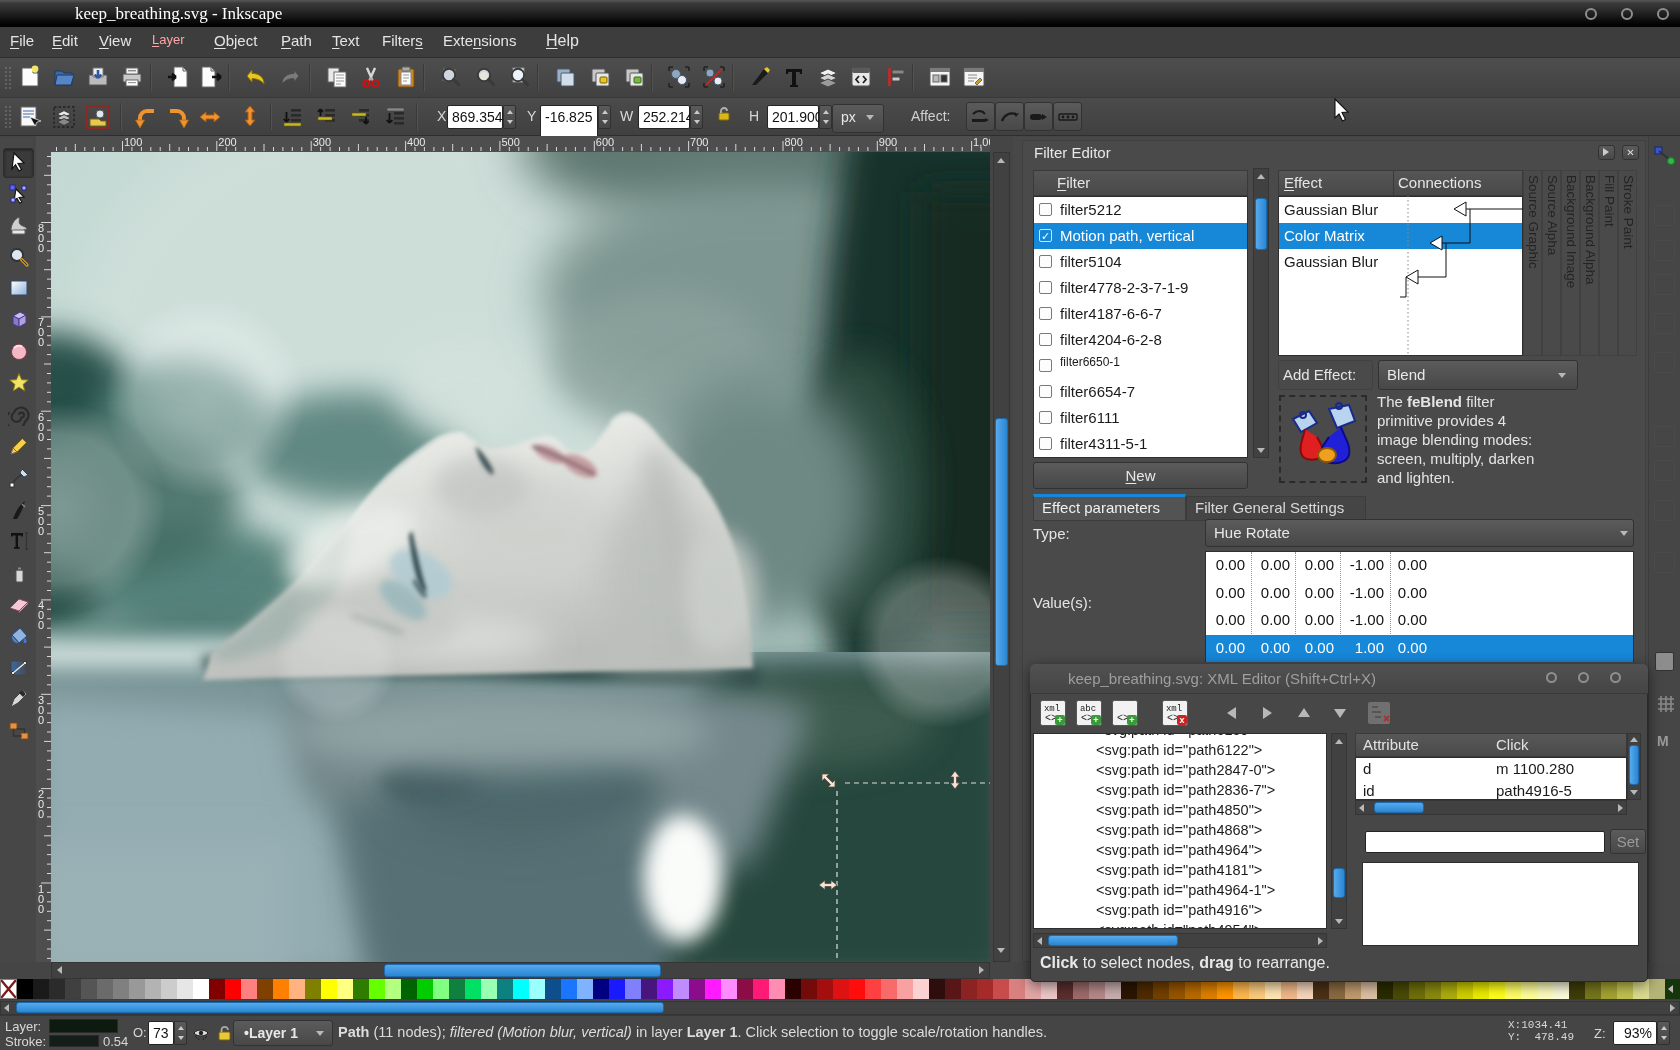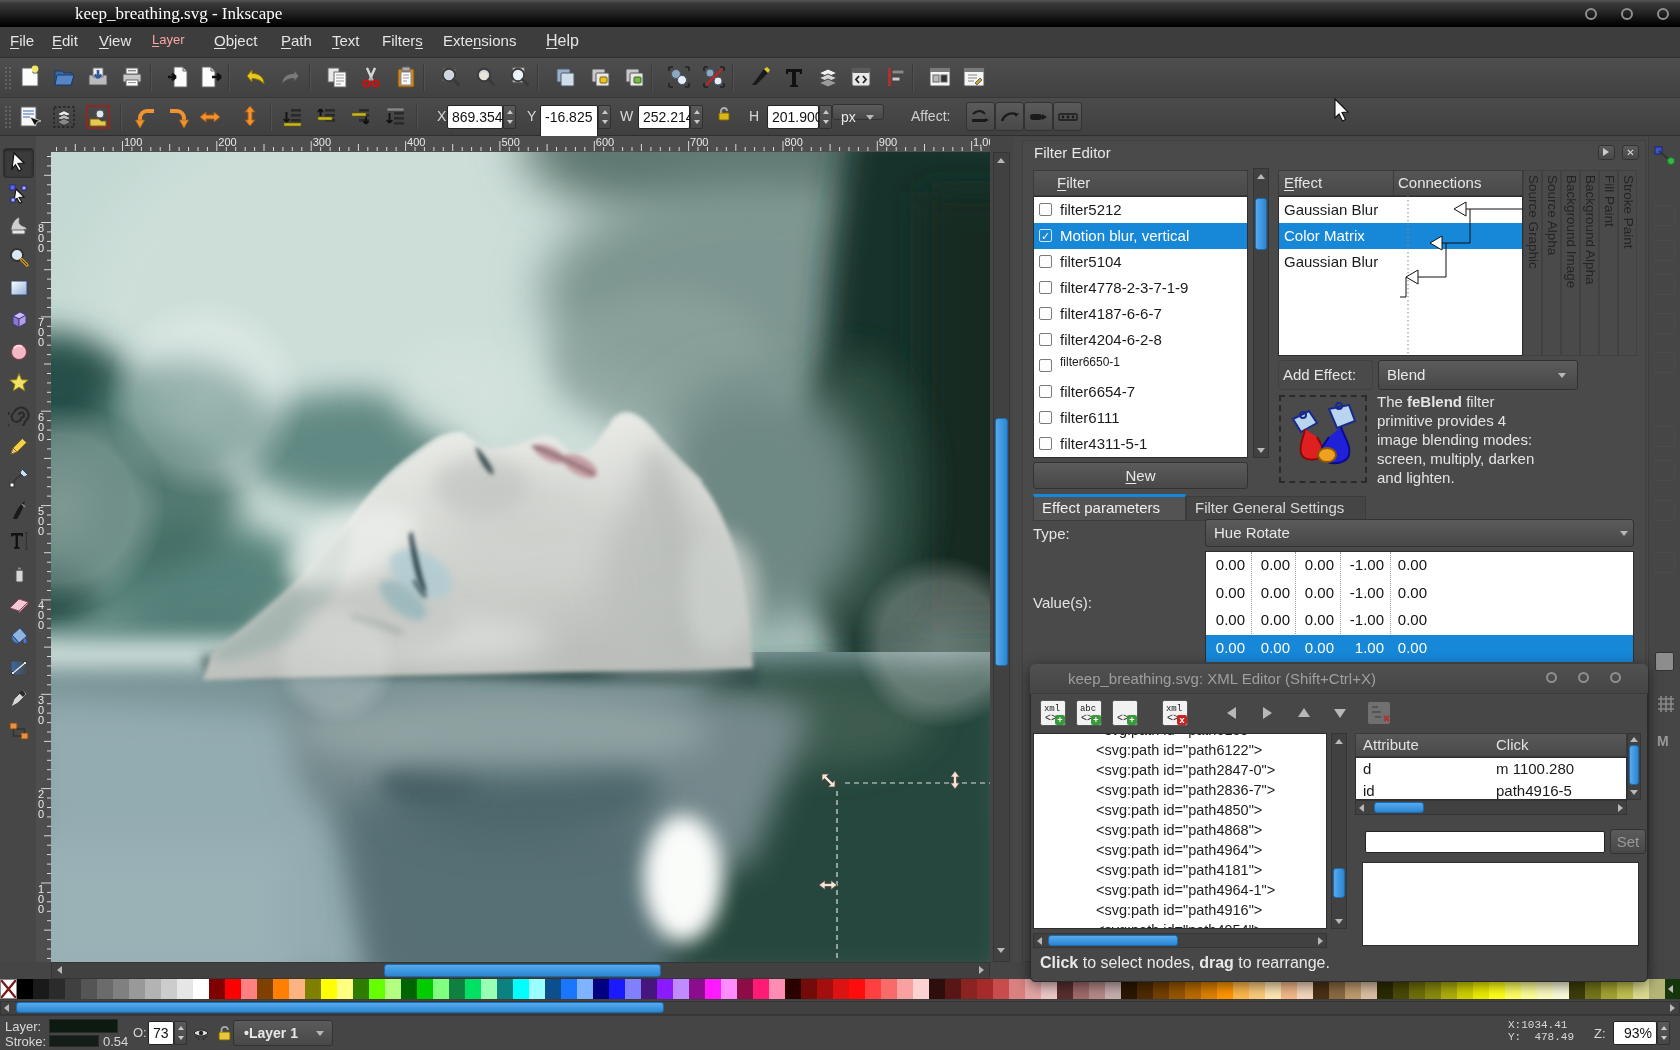--- a/index.html
+++ b/index.html
@@ -253,21 +253,21 @@
     <div class="ab" style="left:620px;top:10px;font-size:14px;color:#d8d8d8">W</div>
     <div class="inp" style="left:638px;top:7px;width:52px;height:24px;line-height:22px">252.214</div>
     <div class="spin" style="left:690px;top:7px;height:24px"></div>
     <div class="ab" style="left:749px;top:10px;font-size:14px;color:#d8d8d8">H</div>
     <div class="inp" style="left:767px;top:7px;width:52px;height:24px;line-height:22px">201.900</div>
     <div class="spin" style="left:819px;top:7px;height:24px"></div>
     <div class="ab" style="left:716px;top:8px;width:16px;height:16px"><svg width="16" height="16" viewBox="0 0 16 16">
         <rect x="3" y="7" width="10" height="7" rx="1" fill="#d8b818" stroke="#8a6a00"></rect>
         <path d="M5 7V5a3 3 0 016 0" fill="none" stroke="#b0b0b0" stroke-width="1.8"></path>
       </svg></div>
-    <div class="btn" style="left:832px;top:6px;width:52px;height:16px;font-size:14px;line-height:24px;text-align:left;padding-left:8px">px</div>
+    <div class="btn" style="left:832px;top:6px;width:52px;height:29px;font-size:14px;line-height:24px;text-align:left;padding-left:8px">px</div>
     <div class="arrdn" style="left:866px;top:17px"></div>
     <div class="ab" style="left:911px;top:10px;font-size:14px;color:#d0d0d0">Affect:</div>
     <div class="btn" style="left:966px;top:4px;width:29px;height:29px"></div>
     <div class="ab" style="left:970px;top:8px;width:22px;height:22px;opacity:.85"><svg width="22" height="22" viewBox="0 0 22 22">
         <rect x="2" y="13" width="13" height="3" fill="#111"></rect>
         <path d="M3 8c4-4 9-4 12 0" stroke="#111" stroke-width="2" fill="none"></path>
         <path d="M15 16l4-2-4-2z" fill="#111"></path>
       </svg></div>
     <div class="btn" style="left:995px;top:4px;width:29px;height:29px"></div>
     <div class="ab" style="left:999px;top:8px;width:22px;height:22px;opacity:.85"><svg width="22" height="22" viewBox="0 0 22 22">
@@ -739,21 +739,21 @@
 <div class="ab" style="left:1603px;top:148px;width:0;height:0;border-top:4px solid transparent;border-bottom:4px solid transparent;border-left:6px solid #ccc"></div>
 <div class="btn" style="left:1622px;top:145px;width:17px;height:15px;font-size:10px;line-height:13px;color:#ddd">✕</div>
 <div class="ab" style="left:1033px;top:170px;width:215px;height:26px;background:linear-gradient(#555,#494949);border:1px solid #3a3a3a;font-size:15px;color:#e6e6e6">
     <span style="position:absolute;left:23px;top:3px"><span class="u">F</span>ilter</span>
   </div>
 <div class="wlist" style="left:1033px;top:196px;width:215px;height:262px"></div>
 <div class="ab" style="left:1039px;top:203px;width:13px;height:13px;border:1px solid #7a7a7a;border-radius:2px;background:#fdfdfd"></div>
 <div class="ab" style="left:1060px;top:201px;font-size:15px;color:#1a1a1a;white-space:nowrap">filter5212</div>
 <div class="ab" style="left:1034px;top:223px;width:213px;height:26px;background:#1787d8"></div>
 <div class="ab" style="left:1039px;top:229px;width:13px;height:13px;border:1px solid #cfe4f4;border-radius:2px;background:#1787d8;color:#fff;font-size:11px;line-height:12px;text-align:center">✓</div>
-<div class="ab" style="left:1060px;top:227px;font-size:15px;color:#fff;white-space:nowrap">Motion blur, vertical</div>
+<div class="ab" style="left:1060px;top:227px;font-size:15px;color:#fff;white-space:nowrap">Motion path, vertical</div>
 <div class="ab" style="left:1039px;top:255px;width:13px;height:13px;border:1px solid #7a7a7a;border-radius:2px;background:#fdfdfd"></div>
 <div class="ab" style="left:1060px;top:253px;font-size:15px;color:#1a1a1a;white-space:nowrap">filter5104</div>
 <div class="ab" style="left:1039px;top:281px;width:13px;height:13px;border:1px solid #7a7a7a;border-radius:2px;background:#fdfdfd"></div>
 <div class="ab" style="left:1060px;top:279px;font-size:15px;color:#1a1a1a;white-space:nowrap">filter4778-2-3-7-1-9</div>
 <div class="ab" style="left:1039px;top:307px;width:13px;height:13px;border:1px solid #7a7a7a;border-radius:2px;background:#fdfdfd"></div>
 <div class="ab" style="left:1060px;top:305px;font-size:15px;color:#1a1a1a;white-space:nowrap">filter4187-6-6-7</div>
 <div class="ab" style="left:1039px;top:333px;width:13px;height:13px;border:1px solid #7a7a7a;border-radius:2px;background:#fdfdfd"></div>
 <div class="ab" style="left:1060px;top:331px;font-size:15px;color:#1a1a1a;white-space:nowrap">filter4204-6-2-8</div>
 <div class="ab" style="left:1039px;top:359px;width:13px;height:13px;border:1px solid #7a7a7a;border-radius:2px;background:#fdfdfd"></div>
 <div class="ab" style="left:1060px;top:355px;font-size:12px;color:#1a1a1a;white-space:nowrap">filter6650-1</div>
@@ -1088,17 +1088,18 @@
         <path d="M2 9c3-4 11-4 14 0c-3 4-11 4-14 0z" fill="#ddd" stroke="#222"></path>
         <circle cx="9" cy="9" r="2.2" fill="#222"></circle>
         <path d="M3 12l2 2M6 14l1 2M12 14l-1 2M15 12l-2 2" stroke="#222"></path>
       </svg></div>
     <div class="ab" style="left:216px;top:8px;width:18px;height:18px"><svg width="18" height="18" viewBox="0 0 18 18">
         <rect x="3" y="8" width="11" height="8" rx="1.4" fill="#e8c838" stroke="#7a6208"></rect>
         <path d="M5.5 8V6a3.2 3.2 0 016.4 0" fill="none" stroke="#aaa" stroke-width="1.8"></path>
       </svg></div>
     <div class="btn" style="left:233px;top:4px;width:100px;height:26px;font-size:14px;font-weight:bold;text-align:left;line-height:24px;padding-left:10px">•Layer 1</div>
     <div class="arrdn" style="left:316px;top:15px"></div>
+    <div class="ab" style="left:338px;top:8px;font-size:14.5px;color:#dcdcdc;white-space:nowrap"><b>Path</b> (11 nodes); <i>filtered (Motion blur, vertical)</i> in layer <b>Layer 1</b>. Click selection to toggle scale/rotation handles.</div>
     <div class="ab" style="left:1508px;top:3px;font-family:'Liberation Mono',monospace;font-size:11px;color:#d8d8d8;white-space:pre">X:1034.41
 Y:  478.49</div>
     <div class="ab" style="left:1594px;top:10px;font-size:13px;color:#d8d8d8">Z:</div>
     <div class="inp" style="left:1613px;top:5px;width:44px;height:24px;text-align:right;font-size:14px;line-height:22px">93%</div>
     <div class="spin" style="left:1657px;top:5px;height:24px"></div>
   </div>
 </body></html>

